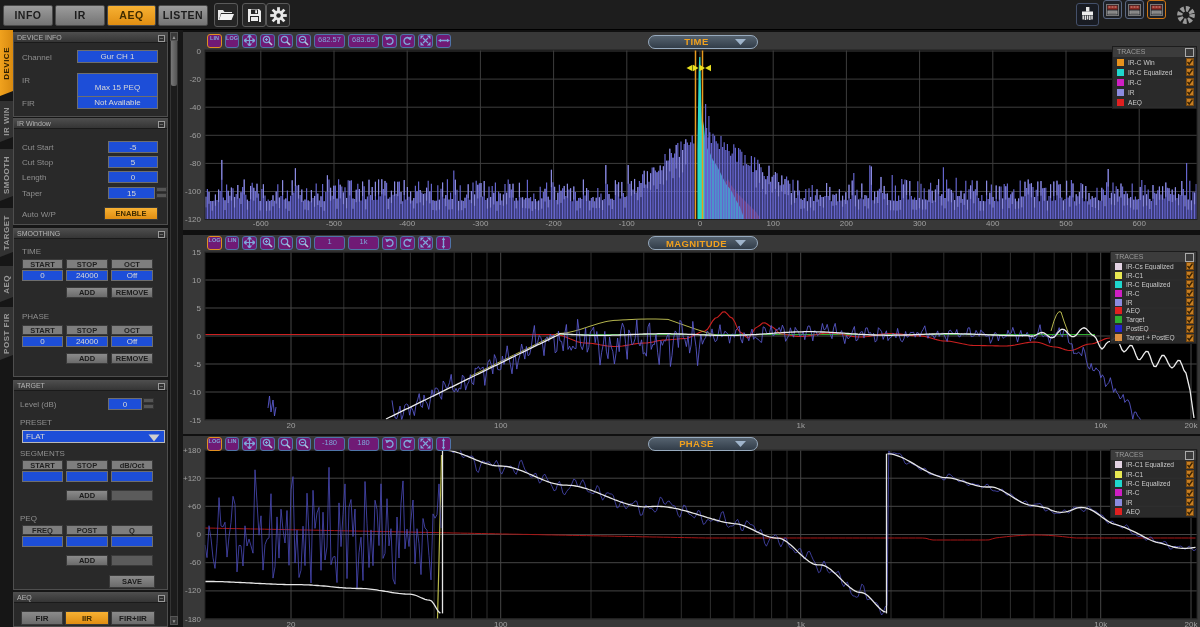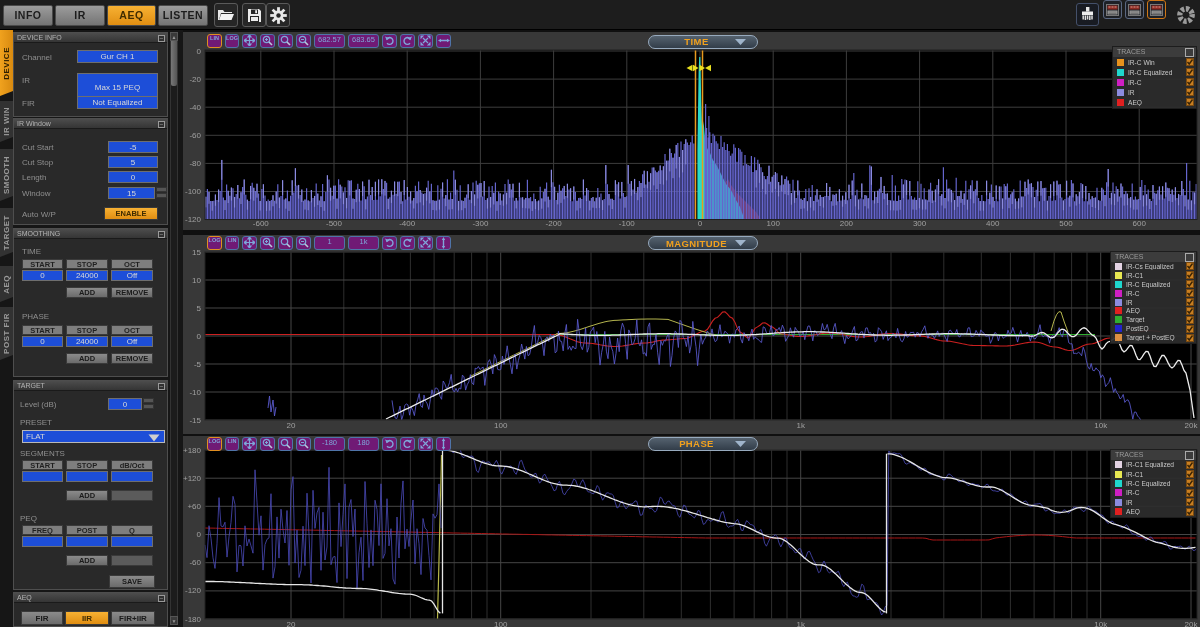--- a/index.html
+++ b/index.html
@@ -157,31 +157,31 @@
         <span>POST FIR</span>
       </div>
 <div class="spanel" style="top:2px;height:85px">
         <div class="shead">DEVICE INFO<span class="mini">–</span></div>
       </div>
 <span class="slab" style="left:22px;top:23px">Channel</span>
 <div class="sin" style="left:77px;top:20px;width:81px;height:13px">Gur CH 1</div>
 <span class="slab" style="left:22px;top:46px">IR</span>
 <div class="sin" style="left:77px;top:43px;width:81px;height:28px">Max 15 PEQ</div>
 <span class="slab" style="left:22px;top:69px">FIR</span>
-<div class="sin" style="left:77px;top:66px;width:81px;height:13px">Not Equalized</div>
+<div class="sin" style="left:77px;top:66px;width:81px;height:13px">Not Available</div>
 <div class="spanel" style="top:88px;height:107px">
         <div class="shead">IR Window<span class="mini">–</span></div>
       </div>
 <span class="slab" style="left:22px;top:113px">Cut Start</span>
 <div class="sin" style="left:108px;top:111px;width:50px;height:12px">-5</div>
 <span class="slab" style="left:22px;top:128px">Cut Stop</span>
 <div class="sin" style="left:108px;top:126px;width:50px;height:12px">5</div>
 <span class="slab" style="left:22px;top:143px">Length</span>
 <div class="sin" style="left:108px;top:141px;width:50px;height:12px">0</div>
-<span class="slab" style="left:22px;top:159px">Window</span>
+<span class="slab" style="left:22px;top:159px">Taper</span>
 <div class="sin" style="left:108px;top:157px;width:47px;height:12px">15</div>
 <div class="spin" style="left:156px;top:157px;height:12px">
         <i></i>
         <i></i>
       </div>
 <span class="slab" style="left:22px;top:180px">Auto W/P</span>
 <div class="gbtn orange" style="left:104px;top:177px;width:54px;height:13px;line-height:12px">ENABLE</div>
 <div class="spanel" style="top:198px;height:149px">
         <div class="shead">SMOOTHING<span class="mini">–</span></div>
       </div>

